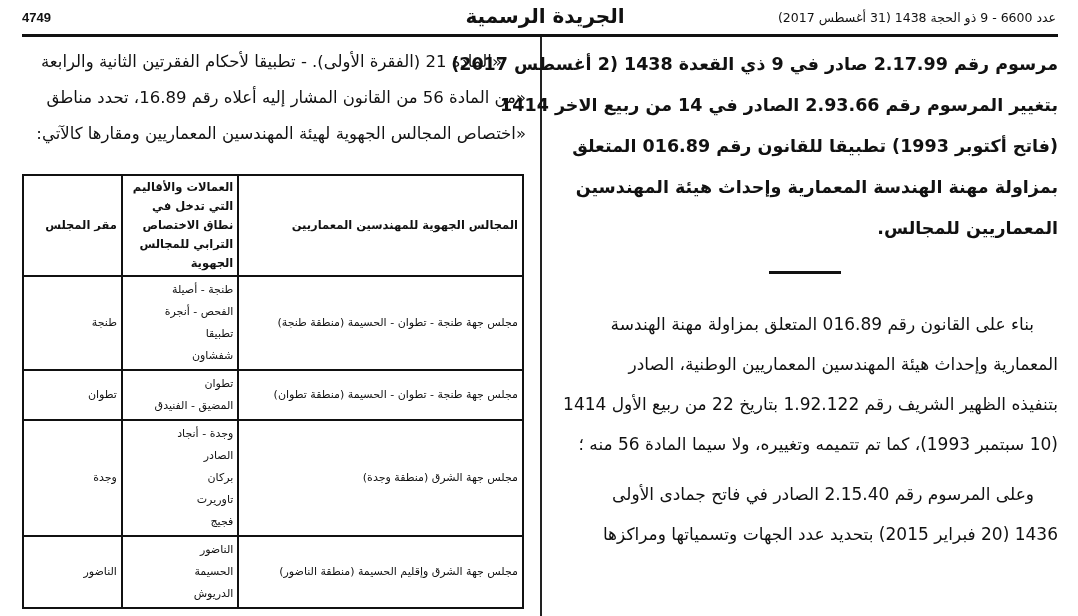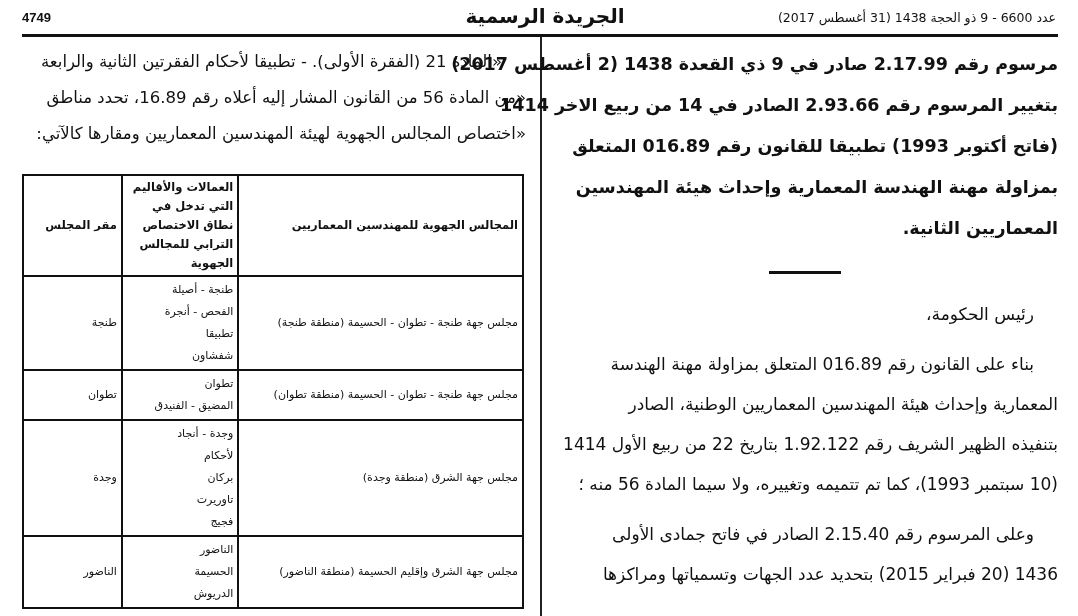--- a/index.html
+++ b/index.html
@@ -41,25 +41,24 @@
 </div>
 
 <div class="col-divider"></div>
 
 <div class="right-col">
   <div class="title-block">
     <span class="ln">مرسوم رقم 2.17.99 صادر في 9 ذي القعدة 1438 (2 أغسطس 2017)</span>
     <span class="ln">بتغيير المرسوم رقم 2.93.66 الصادر في 14 من ربيع الاخر 1414</span>
     <span class="ln">(فاتح أكتوبر 1993) تطبيقا للقانون رقم 016.89 المتعلق</span>
     <span class="ln">بمزاولة مهنة الهندسة المعمارية وإحداث هيئة المهندسين</span>
-    <span class="ln">المعماريين الثانية.</span>
+    <span class="ln">المعماريين للمجالس.</span>
   </div>
   <div class="sep"></div>
   <div class="body-text">
-    <span class="ln indent">رئيس الحكومة،</span>
     <div class="gap"></div>
     <span class="ln indent">بناء على القانون رقم 016.89 المتعلق بمزاولة مهنة الهندسة</span>
     <span class="ln">المعمارية وإحداث هيئة المهندسين المعماريين الوطنية، الصادر</span>
     <span class="ln">بتنفيذه الظهير الشريف رقم 1.92.122 بتاريخ 22 من ربيع الأول 1414</span>
     <span class="ln">(10 سبتمبر 1993)، كما تم تتميمه وتغييره، ولا سيما المادة 56 منه ؛</span>
     <div class="gap"></div>
     <span class="ln indent">وعلى المرسوم رقم 2.15.40 الصادر في فاتح جمادى الأولى</span>
     <span class="ln">1436 (20 فبراير 2015) بتحديد عدد الجهات وتسمياتها ومراكزها</span>
   </div>
 </div>
@@ -94,21 +93,21 @@
     <td>
       <span class="prov-line">تطوان</span>
       <span class="prov-line">المضيق - الفنيدق</span>
     </td>
     <td>تطوان</td>
   </tr>
   <tr>
     <td>مجلس جهة الشرق (منطقة وجدة)</td>
     <td>
       <span class="prov-line">وجدة - أنجاد</span>
-      <span class="prov-line">لأحكام</span>
+      <span class="prov-line">الصادر</span>
       <span class="prov-line">بركان</span>
       <span class="prov-line">تاوريرت</span>
       <span class="prov-line">فجيج</span>
     </td>
     <td>وجدة</td>
   </tr>
   <tr>
     <td>مجلس جهة الشرق وإقليم الحسيمة (منطقة الناضور)</td>
     <td>
       <span class="prov-line">الناضور</span>

